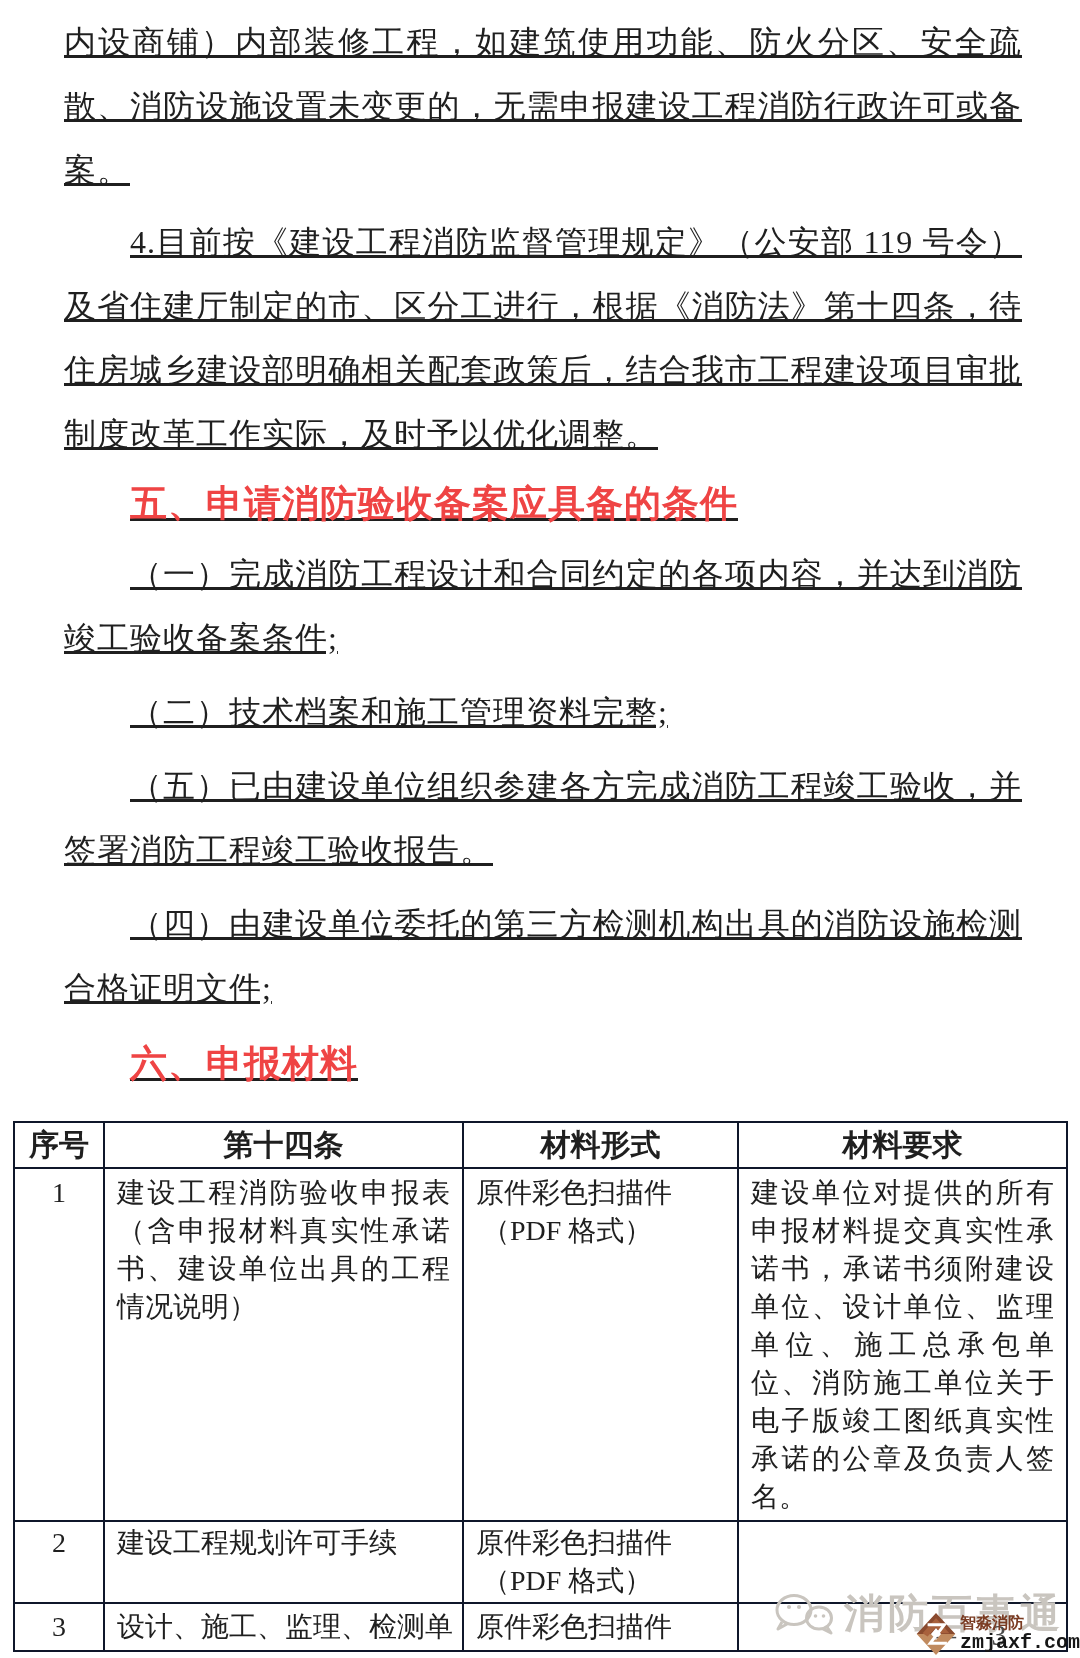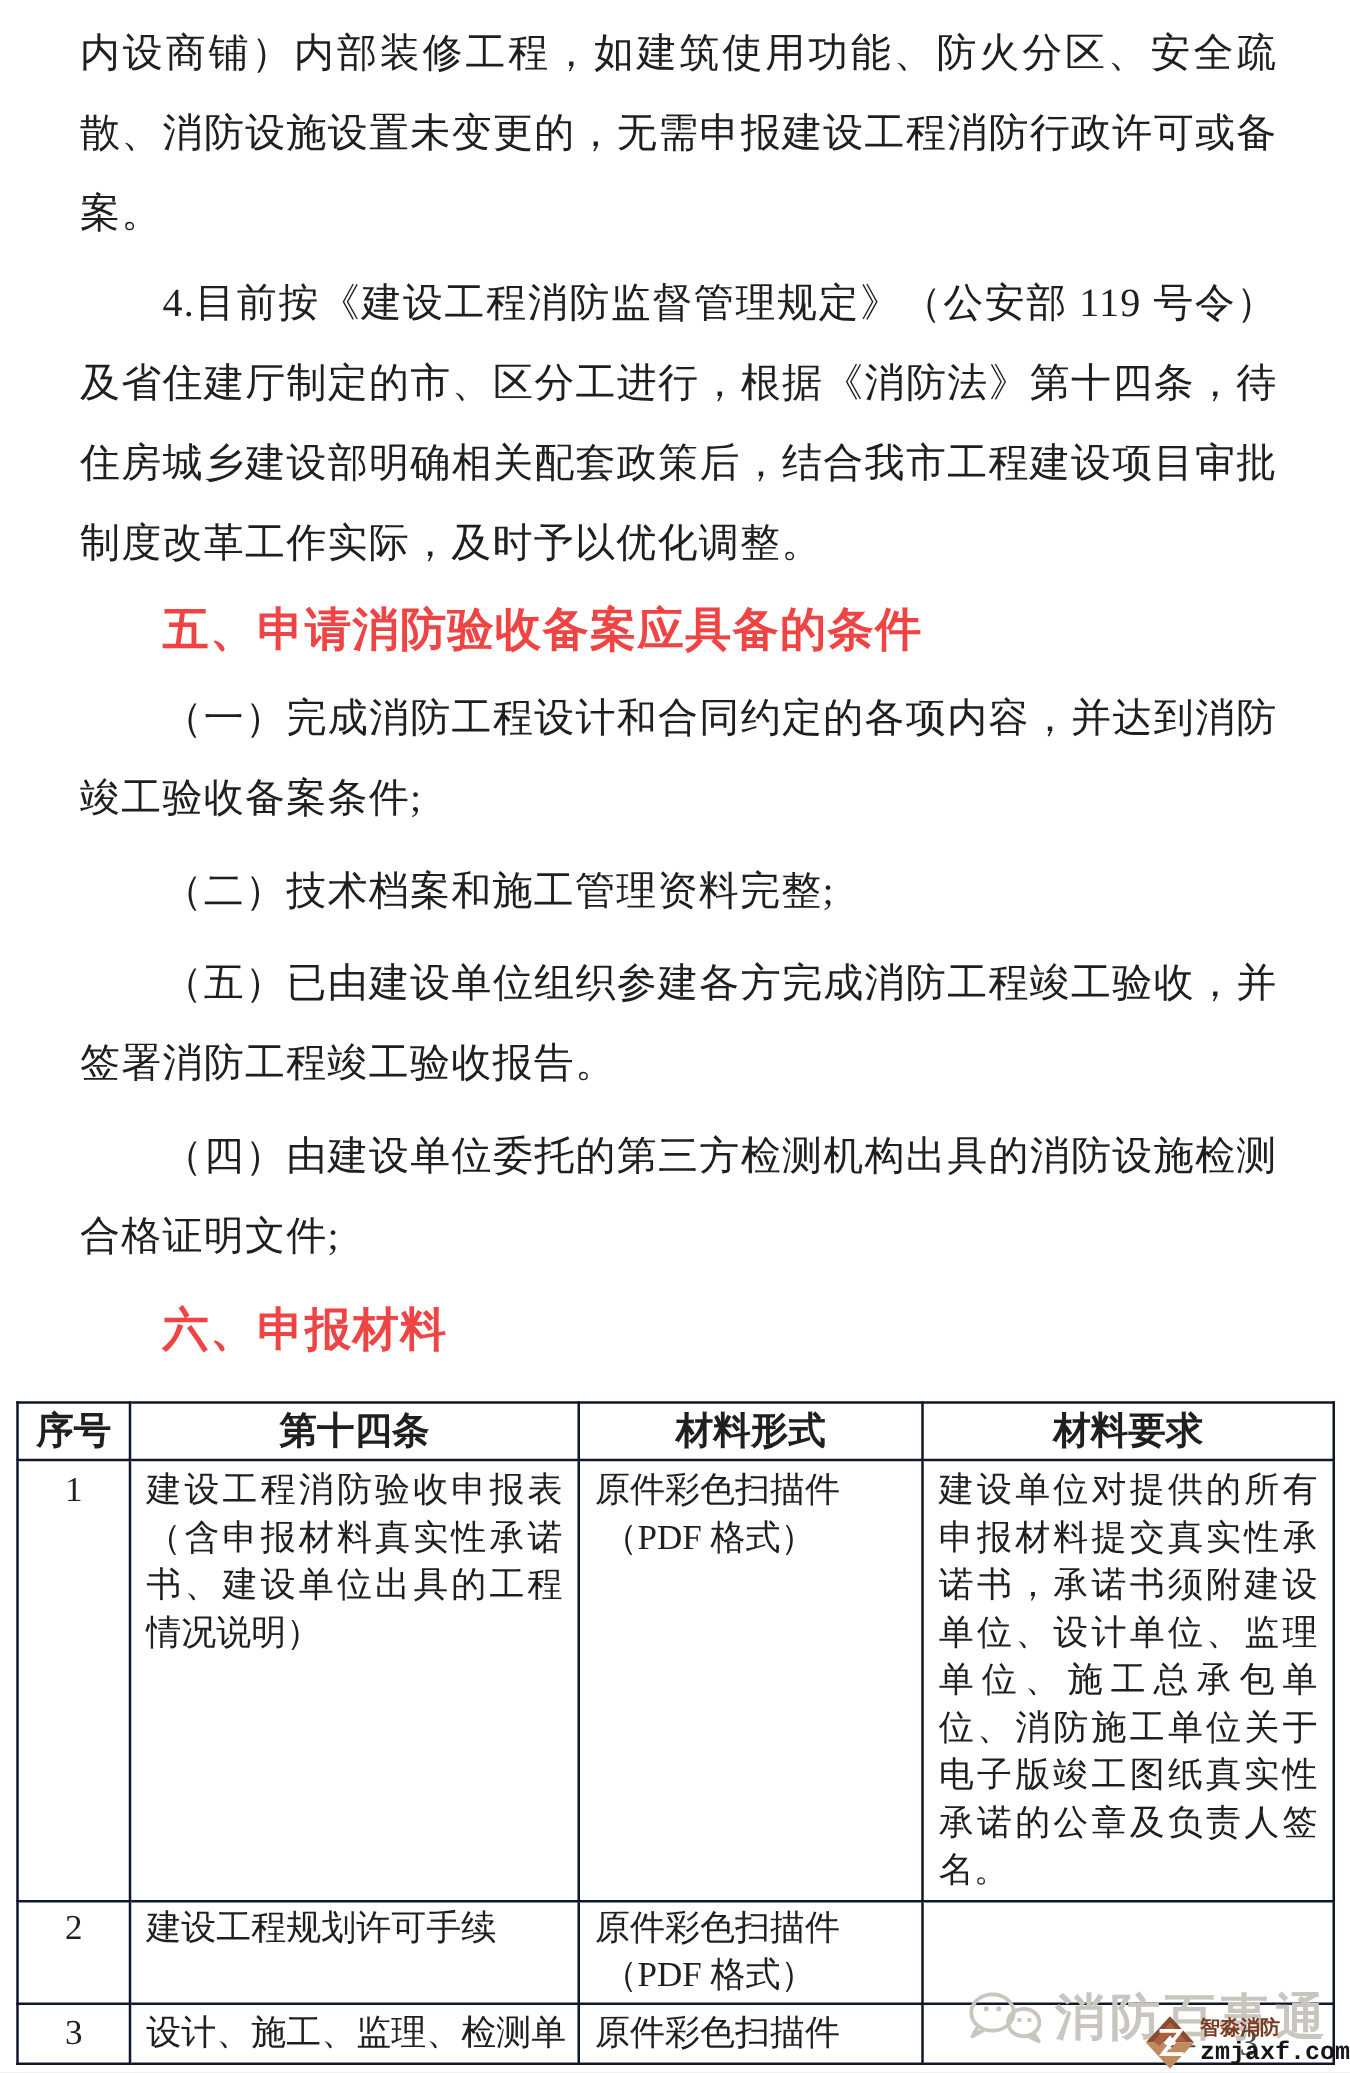--- a/index.html
+++ b/index.html
@@ -2,21 +2,21 @@
 <html><head>
 <meta charset="utf-8">
 <style>
   html,body{margin:0;padding:0;background:#e8e8e8;}
   .page{
     position:relative;width:1080px;height:1658px;margin:0 auto;
     background:#ffffff;overflow:hidden;
     font-family:"Liberation Serif","DejaVu Serif",serif;
     color:#1f1f1f;
   }
-  .body-text{position:absolute;left:64px;right:58px;top:10px;}
+  .body-text{position:absolute;left:64px;right:58px;top:10px;text-decoration:underline;}
   .para{
     margin:0;font-size:32px;line-height:64px;
     text-align:justify;text-justify:inter-ideograph;
     letter-spacing:1px;
   }
   .para.indent{text-indent:66px;margin-top:8px;}
   .para.item{margin-top:10px;}
   .heading{
     margin:10px 0 6px 0;padding-left:66px;
     font-family:"Liberation Sans","DejaVu Sans",sans-serif;

